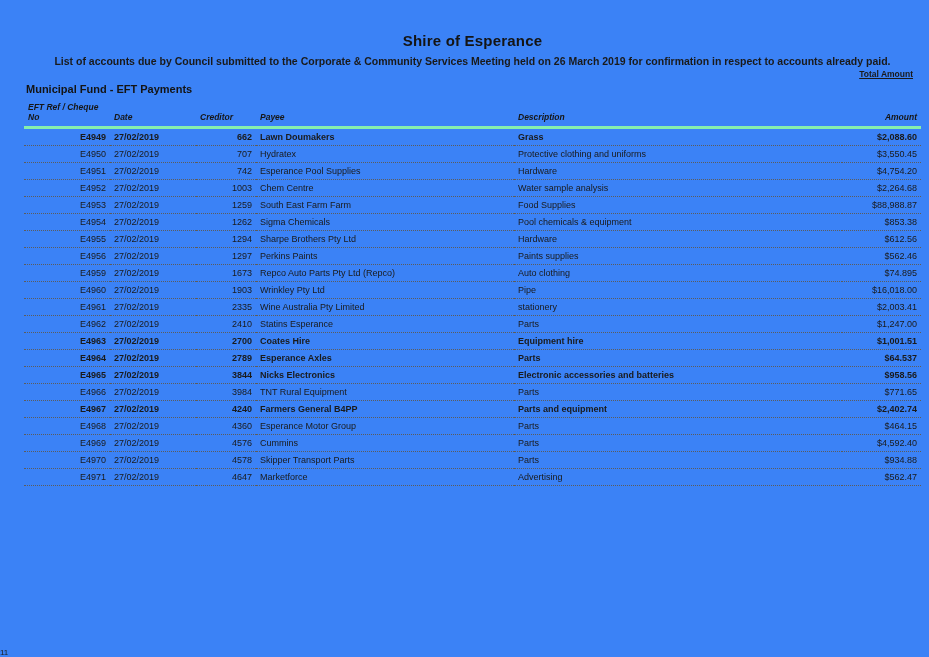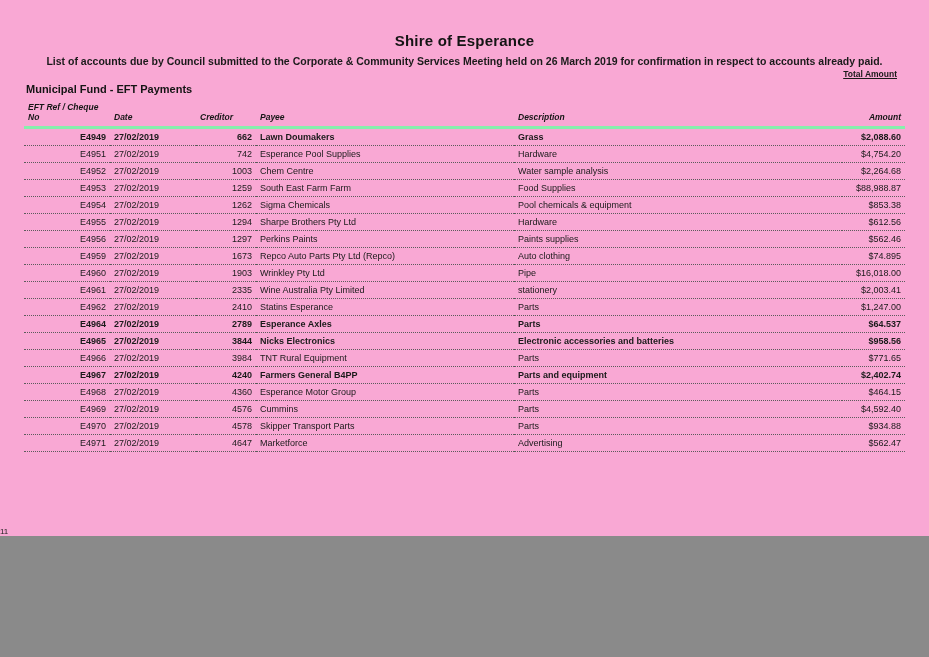--- a/index.html
+++ b/index.html
@@ -10,24 +10,24 @@
     height: 657px;
     overflow: hidden;
   }
   body {
     font-family: "Liberation Sans", sans-serif;
     color: #1c1c1c;
   }
   .page {
     position: relative;
     width: 929px;
-    height: 536px;
-    background: #f9a8d4;
+    height: 657px;
+    background: #3b82f6;
     box-sizing: border-box;
-    padding: 22px 24px 10px 24px;
+    padding: 22px 8px 10px 24px;
   }
   .doc-title {
     text-align: center;
     font-size: 15px;
     font-weight: bold;
     letter-spacing: 0.2px;
     margin-top: 10px;
     margin-bottom: 6px;
     color: #141414;
   }
@@ -131,20 +131,28 @@
     <tbody id="rows-body">
         <tr class="bold">
           <td class="c-eft">E4949</td>
           <td class="c-date">27/02/2019</td>
           <td class="c-creditor">662</td>
           <td class="c-payee">Lawn Doumakers</td>
           <td class="c-desc">Grass</td>
           <td class="c-amount">$2,088.60</td>
         </tr>
         <tr>
+          <td class="c-eft">E4950</td>
+          <td class="c-date">27/02/2019</td>
+          <td class="c-creditor">707</td>
+          <td class="c-payee">Hydratex</td>
+          <td class="c-desc">Protective clothing and uniforms</td>
+          <td class="c-amount">$3,550.45</td>
+        </tr>
+        <tr>
           <td class="c-eft">E4951</td>
           <td class="c-date">27/02/2019</td>
           <td class="c-creditor">742</td>
           <td class="c-payee">Esperance Pool Supplies</td>
           <td class="c-desc">Hardware</td>
           <td class="c-amount">$4,754.20</td>
         </tr>
         <tr>
           <td class="c-eft">E4952</td>
           <td class="c-date">27/02/2019</td>
@@ -211,20 +219,28 @@
         </tr>
         <tr>
           <td class="c-eft">E4962</td>
           <td class="c-date">27/02/2019</td>
           <td class="c-creditor">2410</td>
           <td class="c-payee">Statins Esperance</td>
           <td class="c-desc">Parts</td>
           <td class="c-amount">$1,247.00</td>
         </tr>
         <tr class="bold">
+          <td class="c-eft">E4963</td>
+          <td class="c-date">27/02/2019</td>
+          <td class="c-creditor">2700</td>
+          <td class="c-payee">Coates Hire</td>
+          <td class="c-desc">Equipment hire</td>
+          <td class="c-amount">$1,001.51</td>
+        </tr>
+        <tr class="bold">
           <td class="c-eft">E4964</td>
           <td class="c-date">27/02/2019</td>
           <td class="c-creditor">2789</td>
           <td class="c-payee">Esperance Axles</td>
           <td class="c-desc">Parts</td>
           <td class="c-amount">$64.537</td>
         </tr>
         <tr class="bold">
           <td class="c-eft">E4965</td>
           <td class="c-date">27/02/2019</td>

